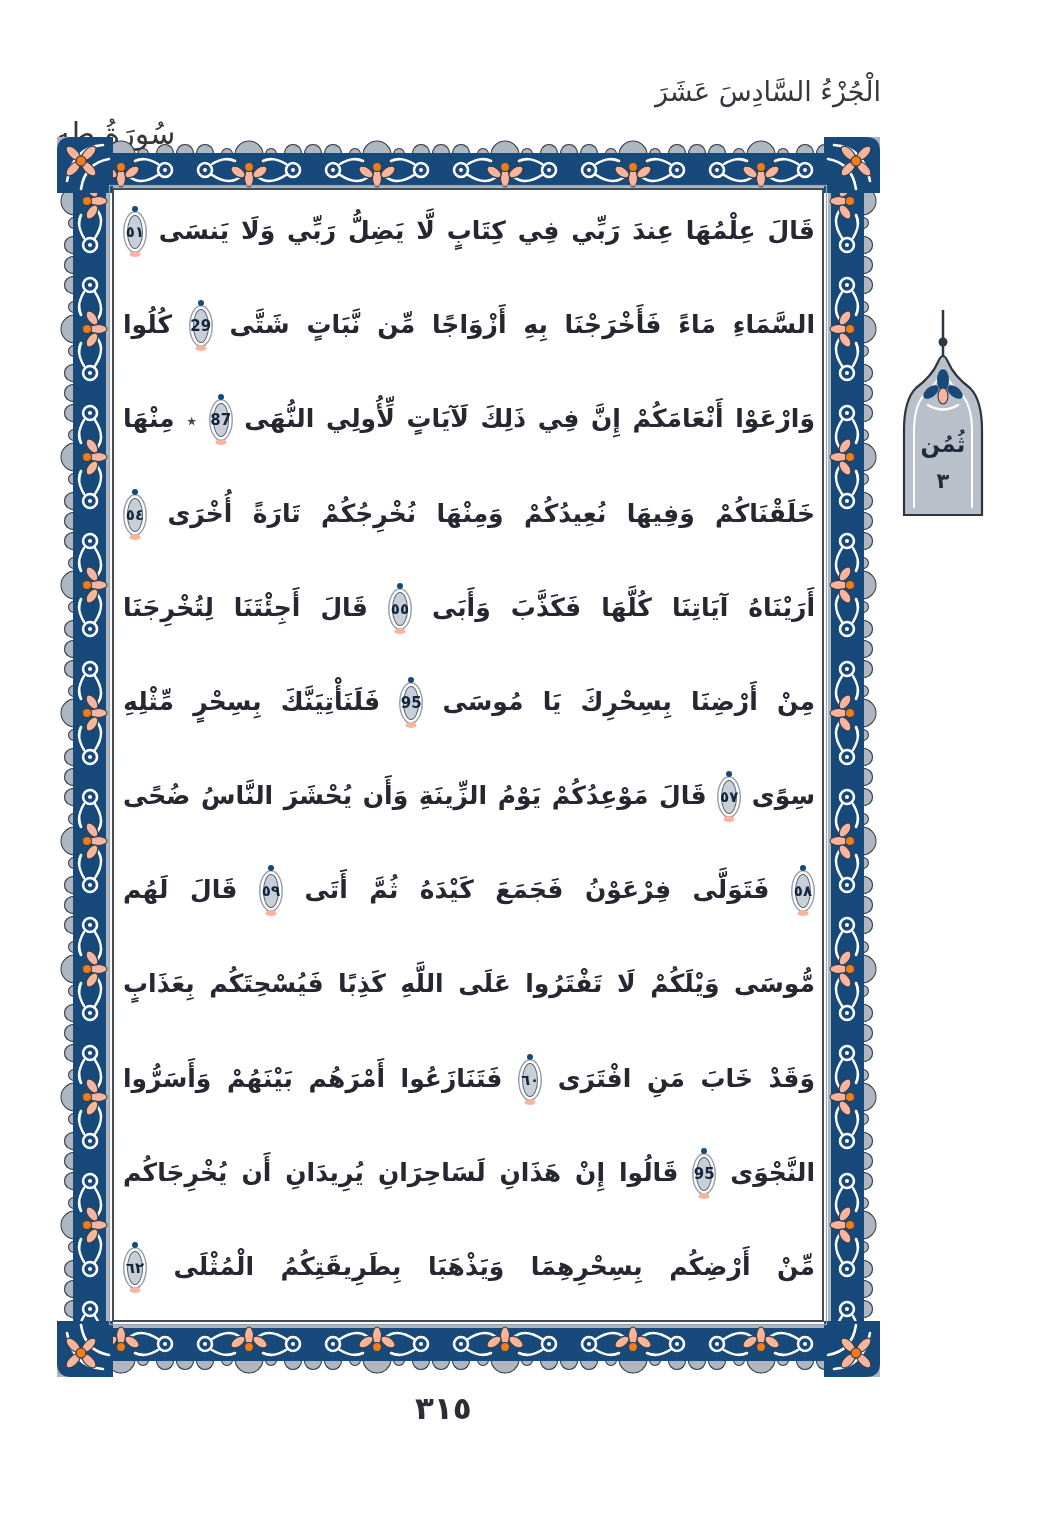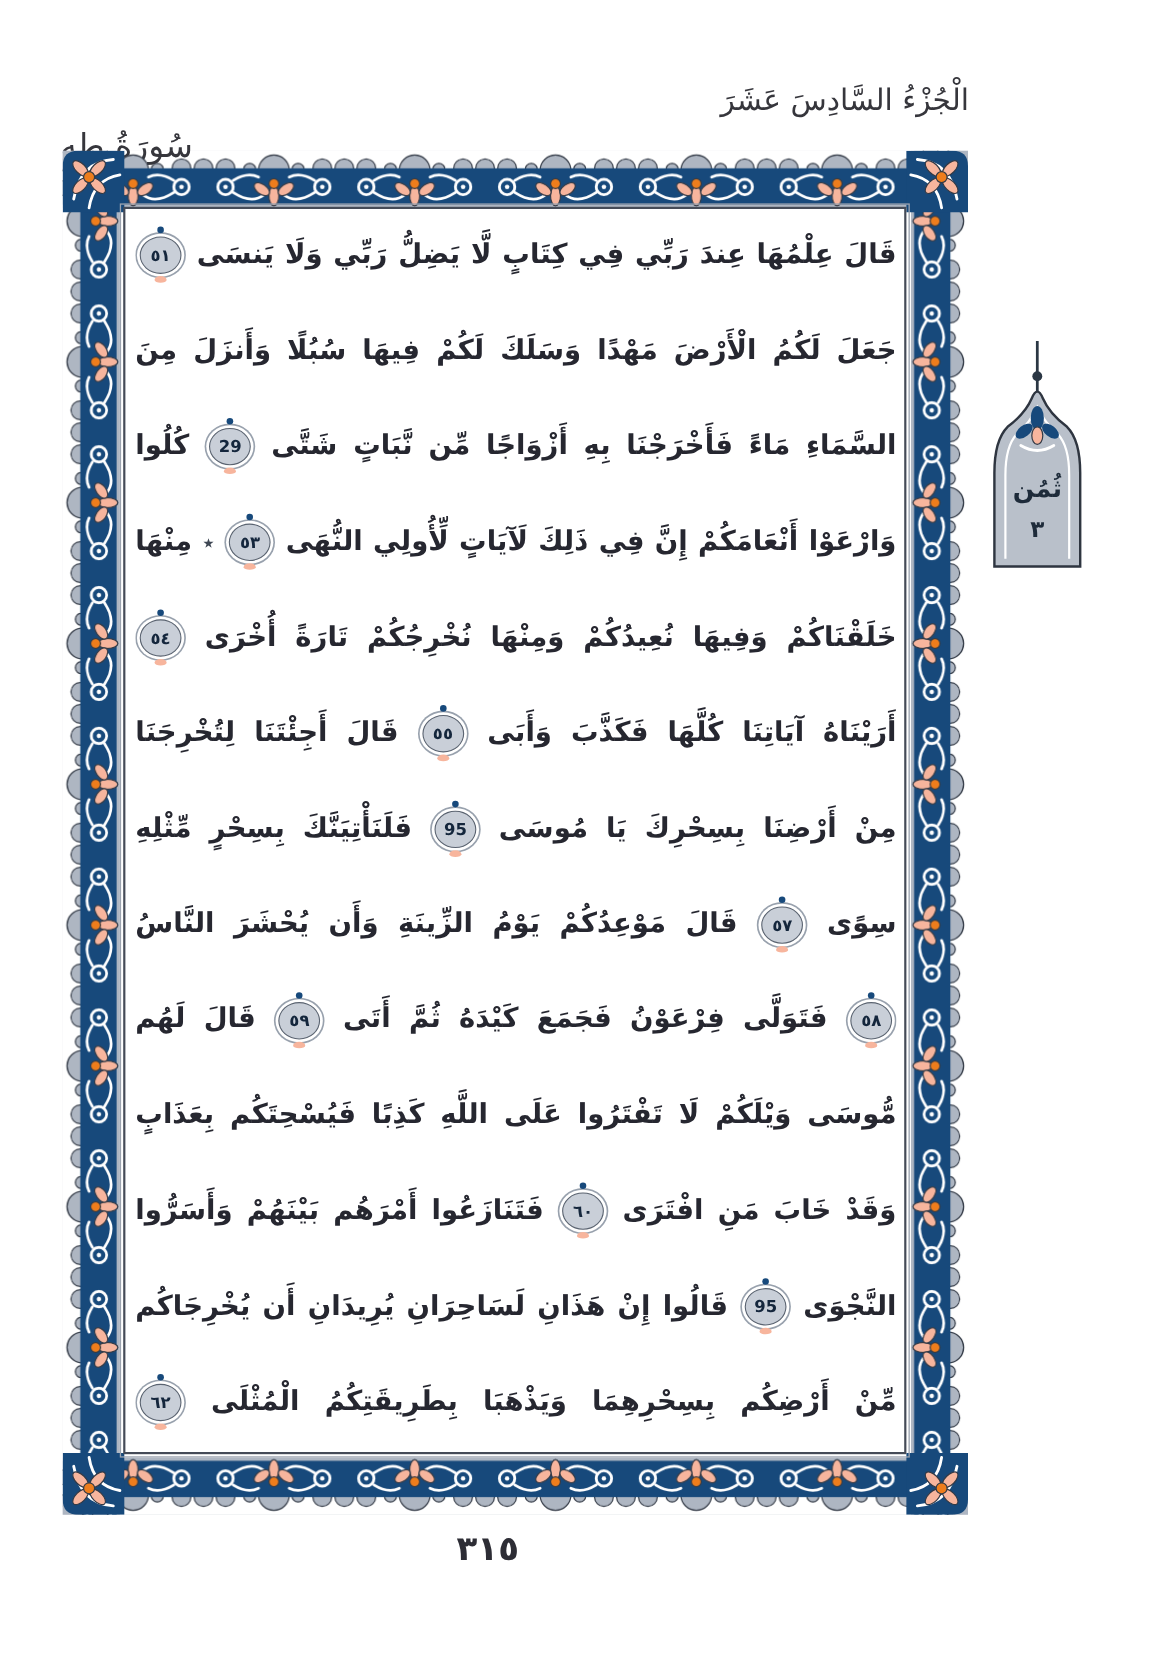--- a/index.html
+++ b/index.html
@@ -25,21 +25,21 @@
   .f-salmon{fill:var(--salmon);}
   .f-orange{fill:var(--orange);}
 
   .text-block{position:absolute;left:66px;top:56px;width:692px;height:1130px;
     display:flex;flex-direction:column;}
   .line{flex:1;height:75px;line-height:75px;overflow:hidden;direction:rtl;
     text-align:justify;text-align-last:justify;-moz-text-align-last:justify;
     font-size:25px;font-weight:600;color:var(--ink);}
   .vtext{white-space:normal;}
   .ayah{display:inline-flex;align-items:center;justify-content:center;
-    width:38px;height:34px;border-radius:50%;background:var(--medallion);
+    width:16px;height:34px;border-radius:50%;background:var(--medallion);
     border:1.5px solid #5a6370;box-shadow:0 0 0 2.5px #ffffff,0 0 0 4px #98a1ad;
     font-size:15px;font-weight:600;color:#14263c;position:relative;
     vertical-align:middle;margin:0 4px;line-height:normal;}
   .ayah::before{content:"";position:absolute;top:-10px;left:50%;transform:translateX(-50%);
     width:6px;height:6px;background:var(--navy);border-radius:50%;}
   .ayah::after{content:"";position:absolute;bottom:-9px;left:50%;transform:translateX(-50%);
     width:11px;height:6px;background:var(--salmon);border-radius:50%/60% 60% 40% 40%;}
   .star{font-size:20px;color:#3f4754;vertical-align:middle;}
 
   .thumn{position:absolute;left:888px;top:300px;}
@@ -122,23 +122,22 @@
       <use href="#cnr" transform="translate(823 0) scale(-1 1)"></use>
       <use href="#cnr" transform="translate(0 1240) scale(1 -1)"></use>
       <use href="#cnr" transform="translate(823 1240) scale(-1 -1)"></use>
 
       <rect x="52.5" y="48.5" width="717" height="1139" fill="none" stroke="#9ba3af" stroke-width="1.2"></rect>
       <rect x="56" y="52" width="710" height="1132" fill="none" stroke="#454b57" stroke-width="2"></rect>
     </svg>
 
     <div id="quran-lines" class="text-block">
         <div class="line"><span class="vtext">قَالَ عِلْمُهَا عِندَ رَبِّي فِي كِتَابٍ لَّا يَضِلُّ رَبِّي وَلَا يَنسَى</span> <span class="ayah">٥١</span> </div>
-        <div class="line"><span class="vtext">جَعَلَ لَكُمُ الْأَرْضَ مَهْدًا وَسَلَكَ لَكُمْ فِيهَا سُبُلًا وَأَنزَلَ مِنَ</span></div>
         <div class="line"><span class="vtext">السَّمَاءِ مَاءً فَأَخْرَجْنَا بِهِ أَزْوَاجًا مِّن نَّبَاتٍ شَتَّى</span> <span class="ayah">29</span> <span class="vtext">كُلُوا</span></div>
-        <div class="line"><span class="vtext">وَارْعَوْا أَنْعَامَكُمْ إِنَّ فِي ذَلِكَ لَآيَاتٍ لِّأُولِي النُّهَى</span> <span class="ayah">٥٣</span> <span class="star">٭</span> <span class="vtext">مِنْهَا</span></div>
+        <div class="line"><span class="vtext">وَارْعَوْا أَنْعَامَكُمْ إِنَّ فِي ذَلِكَ لَآيَاتٍ لِّأُولِي النُّهَى</span> <span class="ayah">87</span> <span class="star">٭</span> <span class="vtext">مِنْهَا</span></div>
         <div class="line"><span class="vtext">خَلَقْنَاكُمْ وَفِيهَا نُعِيدُكُمْ وَمِنْهَا نُخْرِجُكُمْ تَارَةً أُخْرَى</span> <span class="ayah">٥٤</span> </div>
         <div class="line"><span class="vtext">أَرَيْنَاهُ آيَاتِنَا كُلَّهَا فَكَذَّبَ وَأَبَى</span> <span class="ayah">٥٥</span> <span class="vtext">قَالَ أَجِئْتَنَا لِتُخْرِجَنَا</span></div>
         <div class="line"><span class="vtext">مِنْ أَرْضِنَا بِسِحْرِكَ يَا مُوسَى</span> <span class="ayah">95</span> <span class="vtext">فَلَنَأْتِيَنَّكَ بِسِحْرٍ مِّثْلِهِ</span></div>
         <div class="line"><span class="vtext">سِوًى</span> <span class="ayah">٥٧</span> <span class="vtext">قَالَ مَوْعِدُكُمْ يَوْمُ الزِّينَةِ وَأَن يُحْشَرَ النَّاسُ ضُحًى</span></div>
         <div class="line"><span class="ayah">٥٨</span> <span class="vtext">فَتَوَلَّى فِرْعَوْنُ فَجَمَعَ كَيْدَهُ ثُمَّ أَتَى</span> <span class="ayah">٥٩</span> <span class="vtext">قَالَ لَهُم</span></div>
         <div class="line"><span class="vtext">مُّوسَى وَيْلَكُمْ لَا تَفْتَرُوا عَلَى اللَّهِ كَذِبًا فَيُسْحِتَكُم بِعَذَابٍ</span></div>
         <div class="line"><span class="vtext">وَقَدْ خَابَ مَنِ افْتَرَى</span> <span class="ayah">٦٠</span> <span class="vtext">فَتَنَازَعُوا أَمْرَهُم بَيْنَهُمْ وَأَسَرُّوا</span></div>
         <div class="line"><span class="vtext">النَّجْوَى</span> <span class="ayah">95</span> <span class="vtext">قَالُوا إِنْ هَذَانِ لَسَاحِرَانِ يُرِيدَانِ أَن يُخْرِجَاكُم</span></div>
         <div class="line"><span class="vtext">مِّنْ أَرْضِكُم بِسِحْرِهِمَا وَيَذْهَبَا بِطَرِيقَتِكُمُ الْمُثْلَى</span> <span class="ayah">٦٢</span></div>
       </div>

